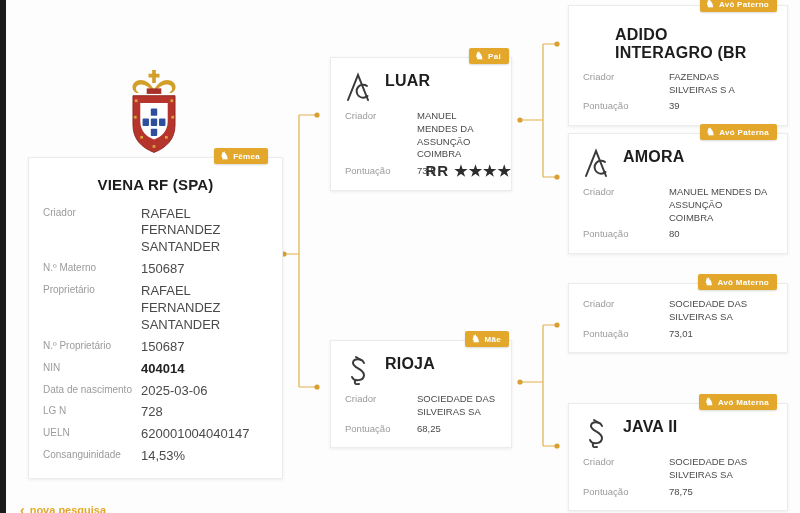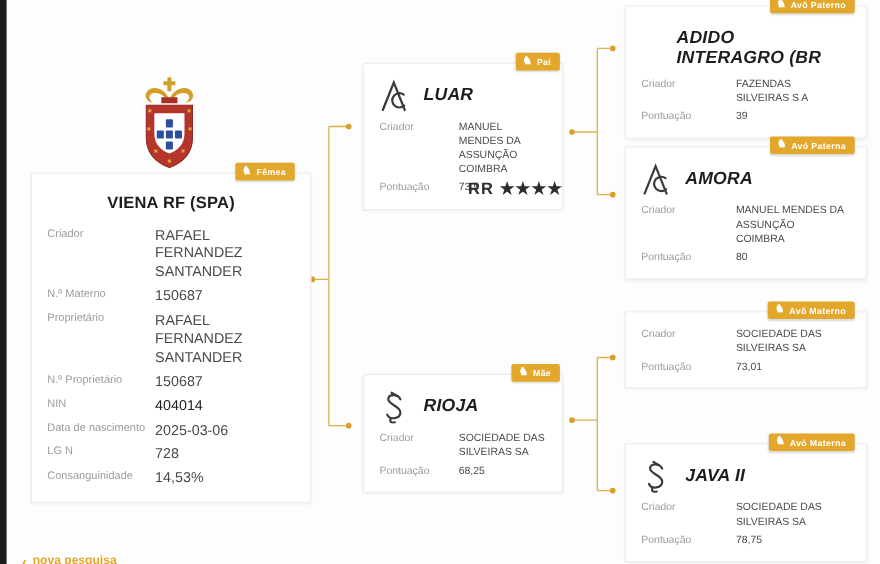--- a/index.html
+++ b/index.html
@@ -31,24 +31,24 @@
   .badge .horse { font-size:10px; line-height:1; }
   
   .subject-card { left:28px; top:157px; width:255px; padding:16px 14px 10px 14px; }
   .subject-title {
     text-align:center; font-weight:bold; font-size:15px; color:#1d1d1d;
     margin:2px 0 10px 0; letter-spacing:.2px;
   }
   .frow { display:flex; padding:2.5px 0; align-items:flex-start; }
   .frow .lbl { width:98px; flex:none; color:#9b9b9b; font-size:10px; line-height:1.3; }
   .frow .val { flex:1; color:#4a4a4a; font-size:13px; line-height:1.3; }
-  .frow .val.bold { font-weight:normal; color:#222; }
+  .frow .val.bold { font-weight:bold; color:#222; }
   
   .anc-card { padding:12px 12px 10px 12px; }
-  .anc-head { display:flex; align-items:center; gap:14px; margin:2px 0 6px 2px;font-style:italic; }
+  .anc-head { display:flex; gap:14px; margin:2px 0 6px 2px; }
   .anc-head .brand { flex:none; width:26px; height:30px; }
   .anc-name { font-weight:bold; font-size:16px; color:#1d1d1d; letter-spacing:.2px; line-height:1.15; }
   .anc-name.two-line { margin-left:32px; }
   .arow { display:flex; padding:2px 0 2px 2px; align-items:flex-start; }
   .arow .lbl { width:72px; flex:none; color:#9b9b9b; font-size:9.5px; line-height:1.35; }
   .arow .val { flex:1; color:#4a4a4a; font-size:9.5px; line-height:1.35; }
   .card-luar  { left:330px; top:57px;  width:182px; }
   .card-rioja { left:330px; top:340px; width:182px; }
   .card-adido { left:568px; top:5px;   width:220px; }
   .card-amora { left:568px; top:133px; width:220px; }
@@ -151,20 +151,24 @@
     </div>
     <div class="frow">
       <span class="lbl">Data de nascimento</span>
       <span class="val">2025-03-06</span>
     </div>
     <div class="frow">
       <span class="lbl">LG N</span>
       <span class="val">728</span>
     </div>
     <div class="frow">
+      <span class="lbl">UELN</span>
+      <span class="val">620001004040147</span>
+    </div>
+    <div class="frow">
       <span class="lbl">Consanguinidade</span>
       <span class="val">14,53%</span>
     </div>
   </div>
 
   <div class="card anc-card card-luar">
     <div class="badge" style="right:2px;">
       <span class="horse">♞</span>
       <span>Pai</span>
     </div>

